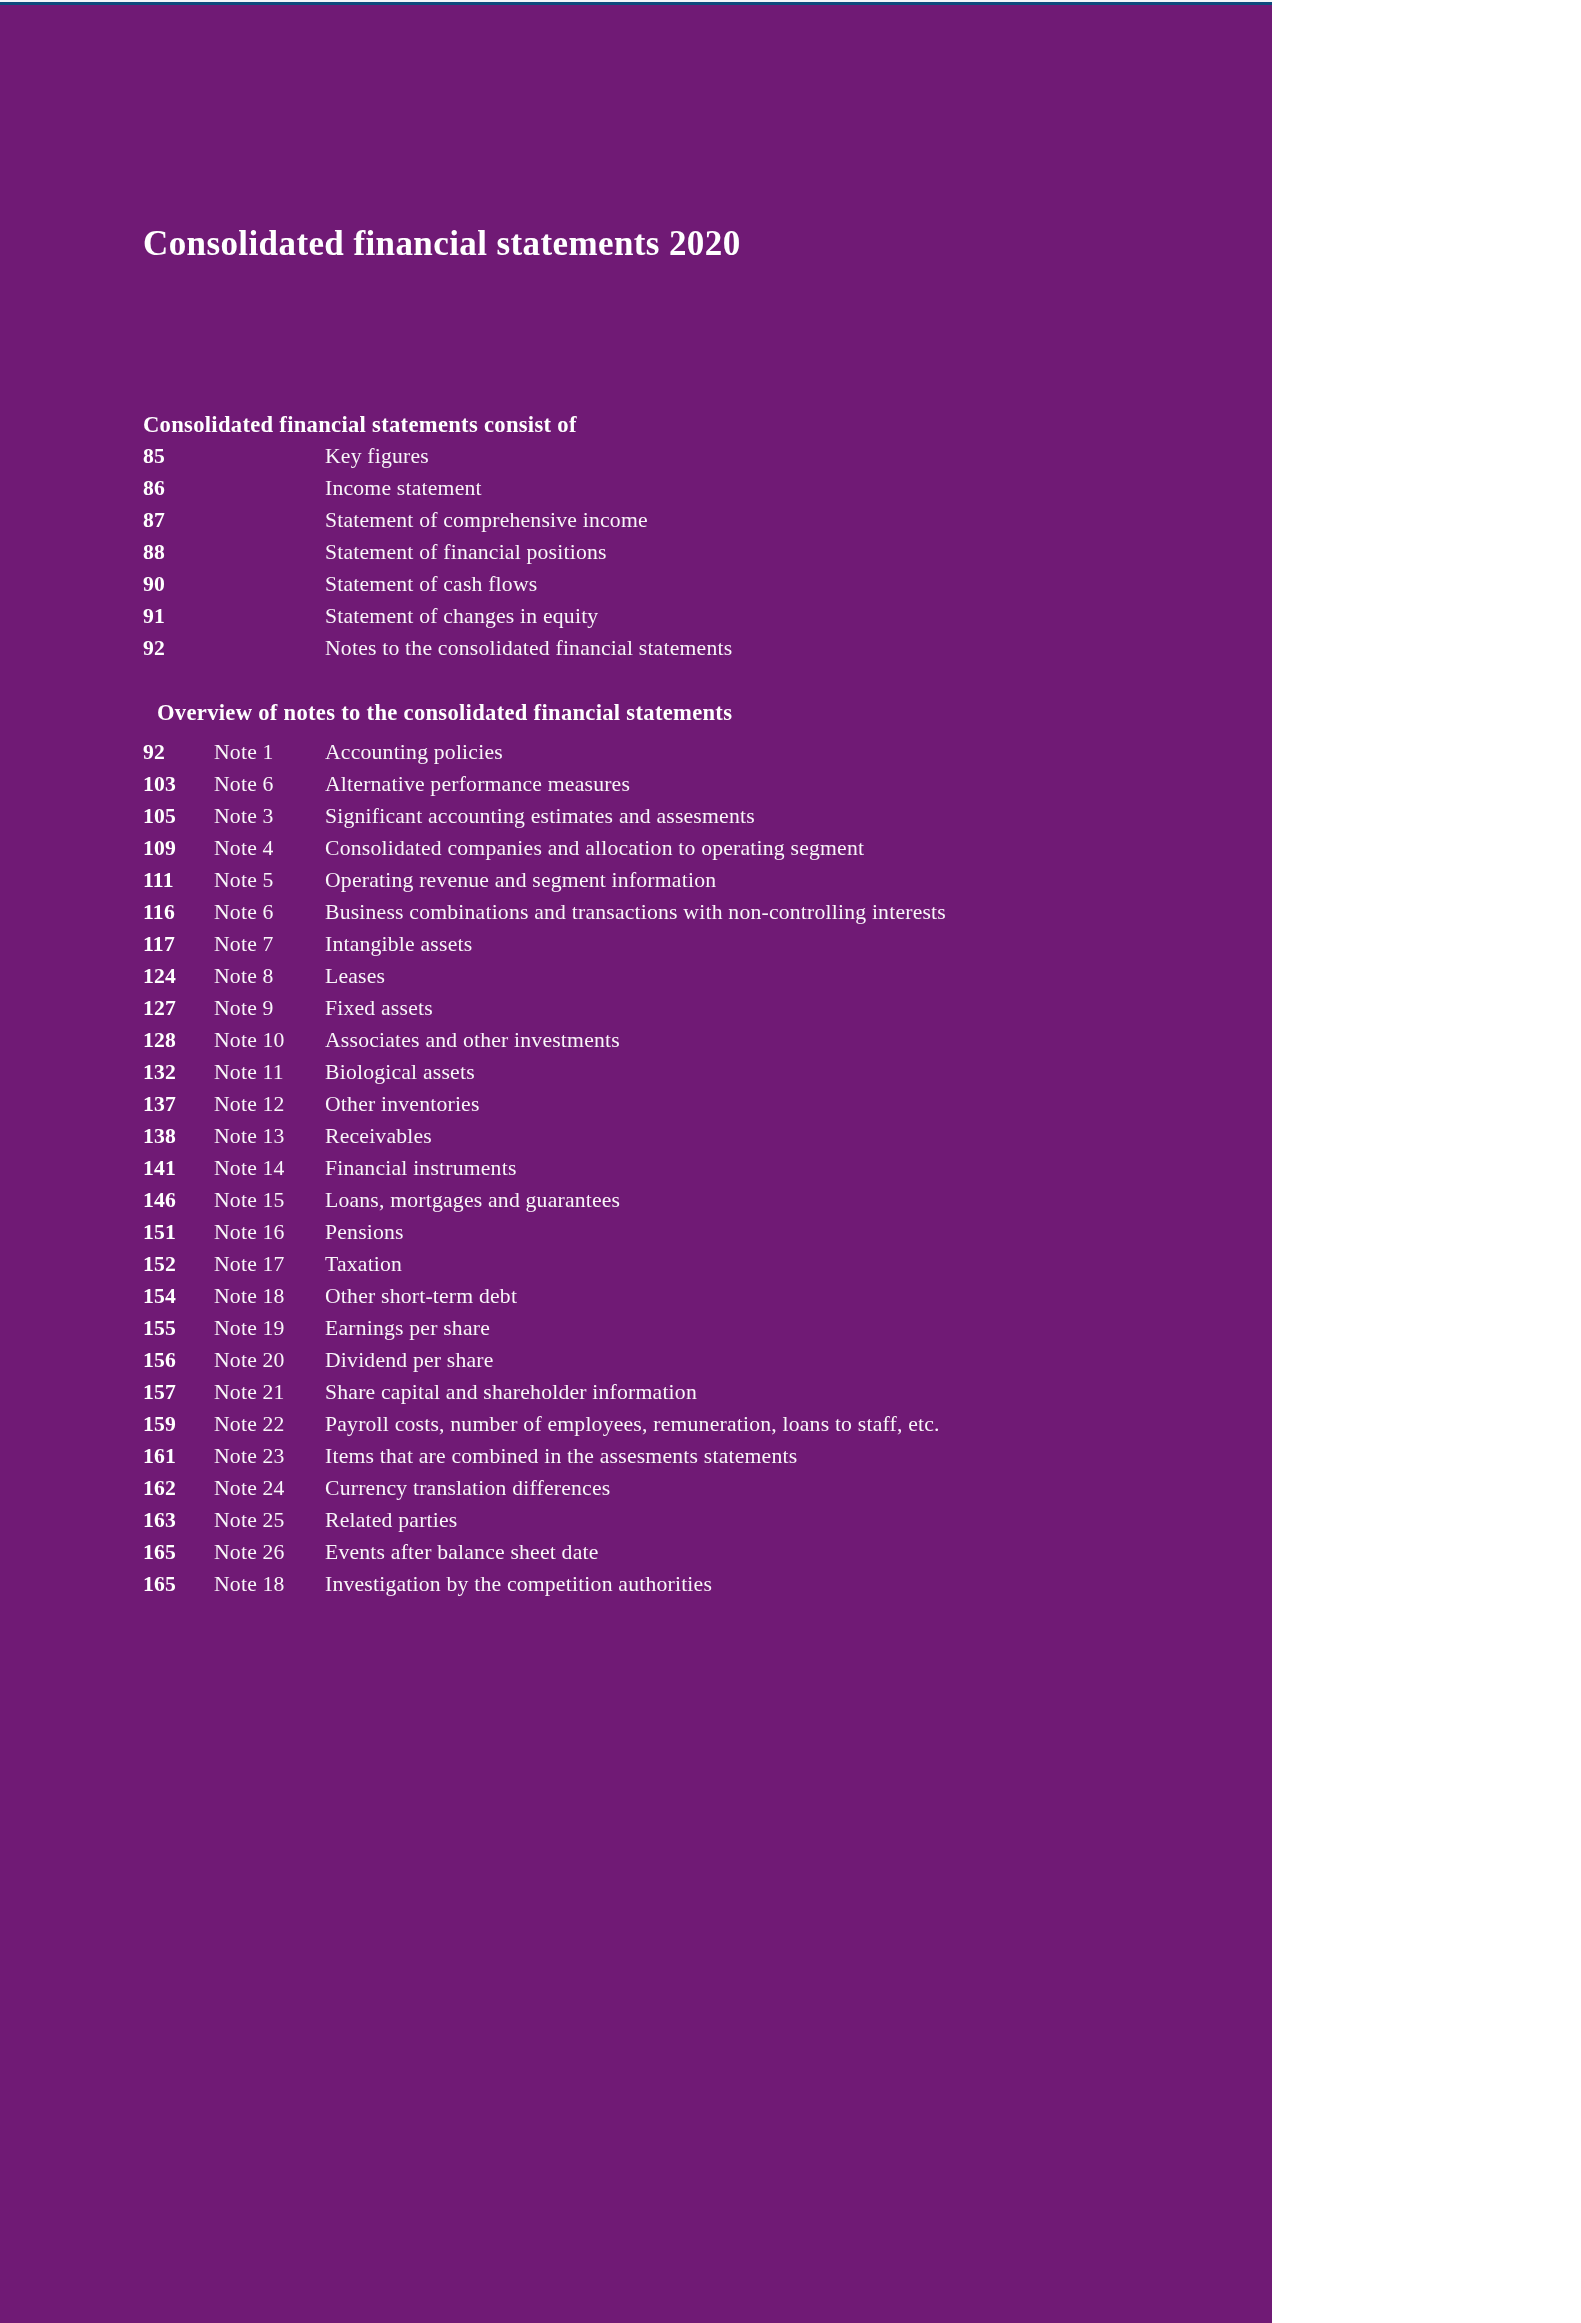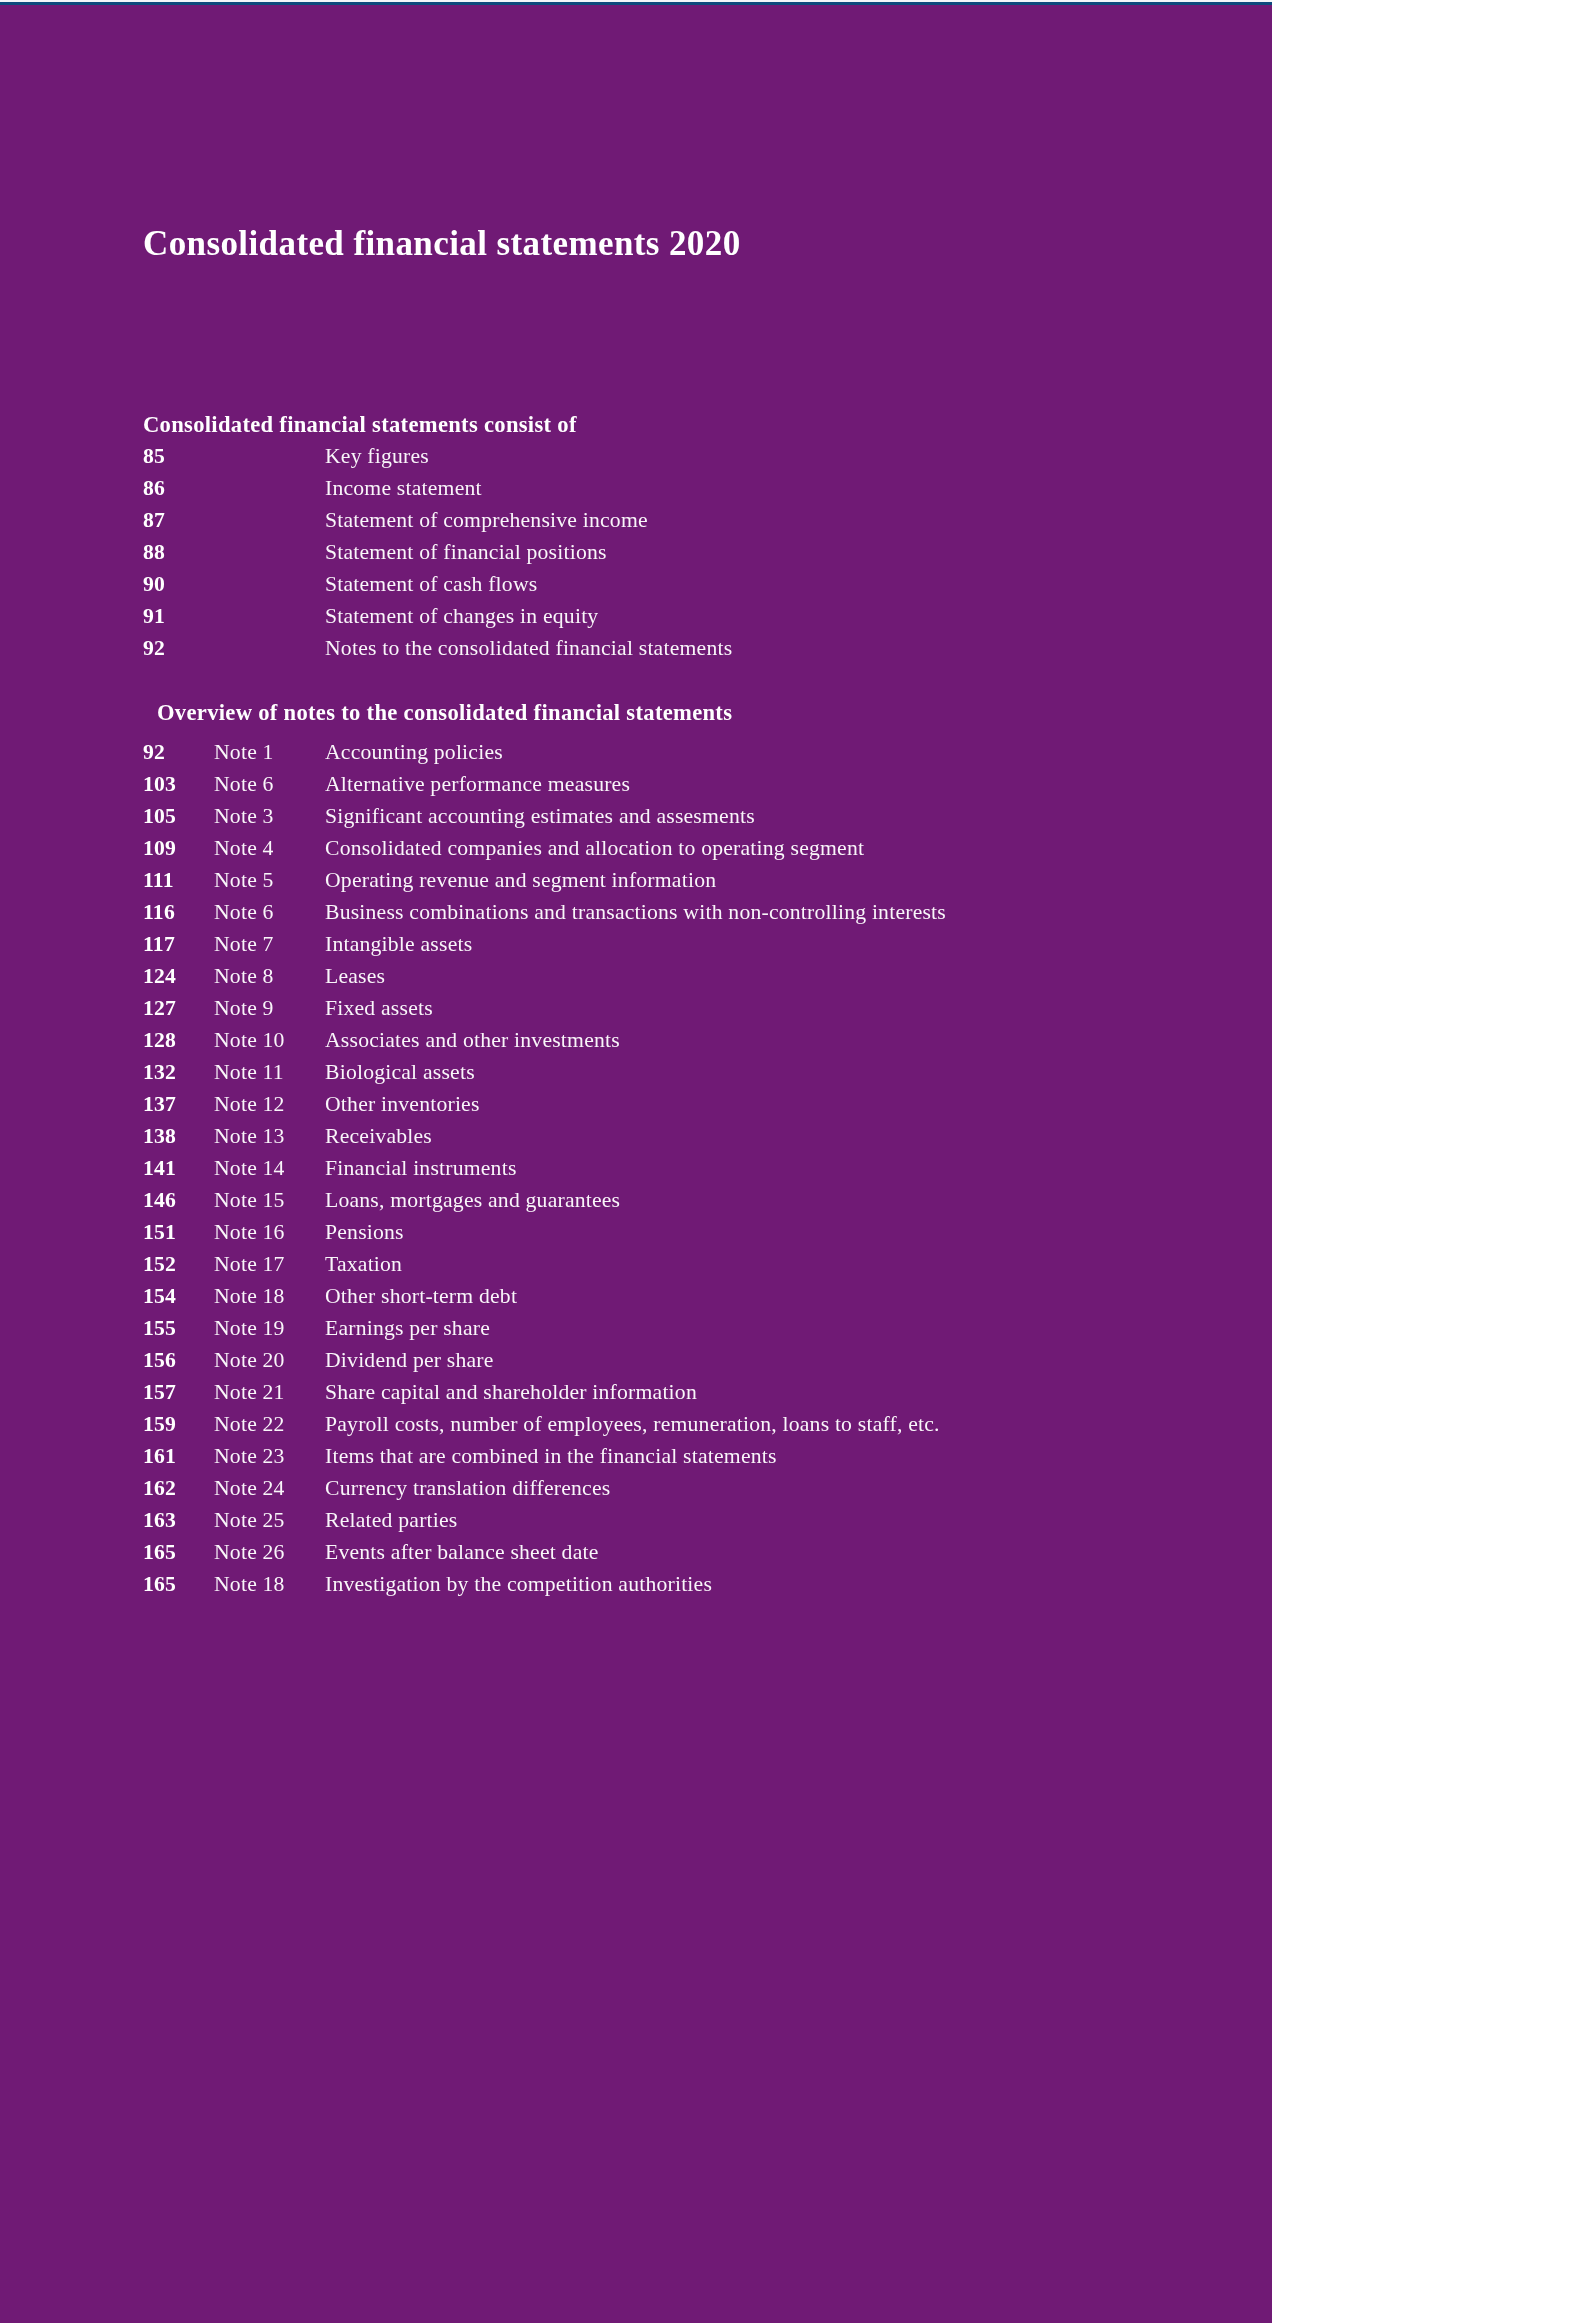--- a/index.html
+++ b/index.html
@@ -191,21 +191,21 @@
         <span class="desc">Share capital and shareholder information</span>
       </div>
       <div class="row">
         <span class="pg">159</span>
         <span class="note">Note 22</span>
         <span class="desc">Payroll costs, number of employees, remuneration, loans to staff, etc.</span>
       </div>
       <div class="row">
         <span class="pg">161</span>
         <span class="note">Note 23</span>
-        <span class="desc">Items that are combined in the financial statements</span>
+        <span class="desc">Items that are combined in the assesments statements</span>
       </div>
       <div class="row">
         <span class="pg">162</span>
         <span class="note">Note 24</span>
         <span class="desc">Currency translation differences</span>
       </div>
       <div class="row">
         <span class="pg">163</span>
         <span class="note">Note 25</span>
         <span class="desc">Related parties</span>

